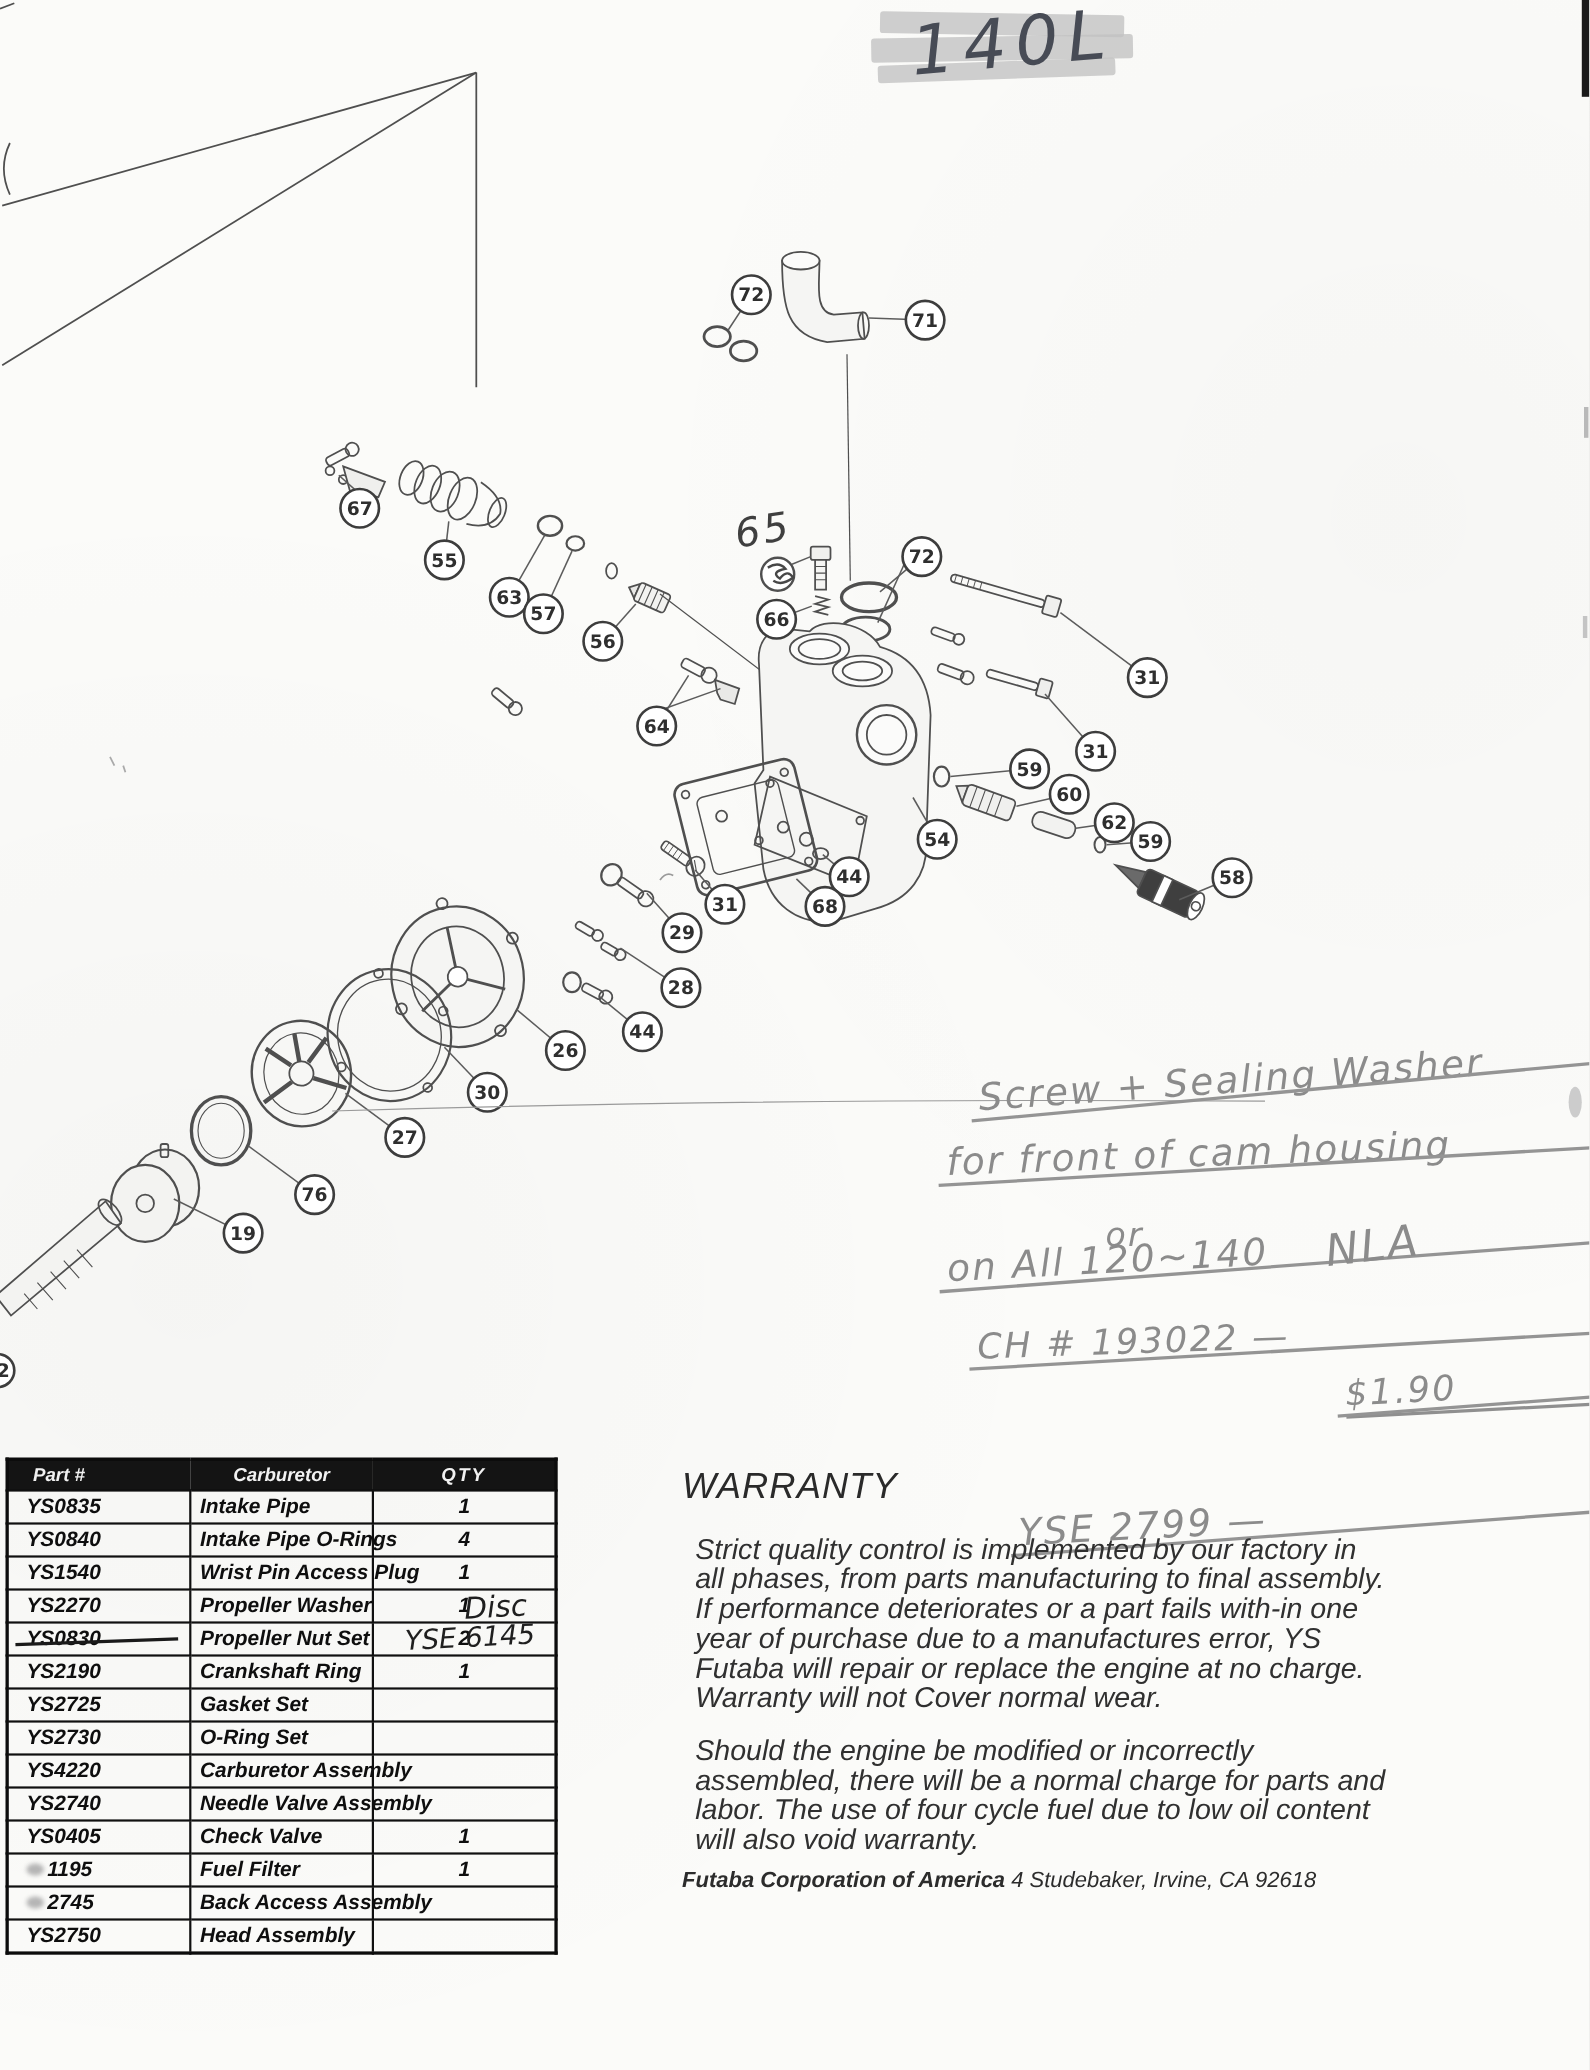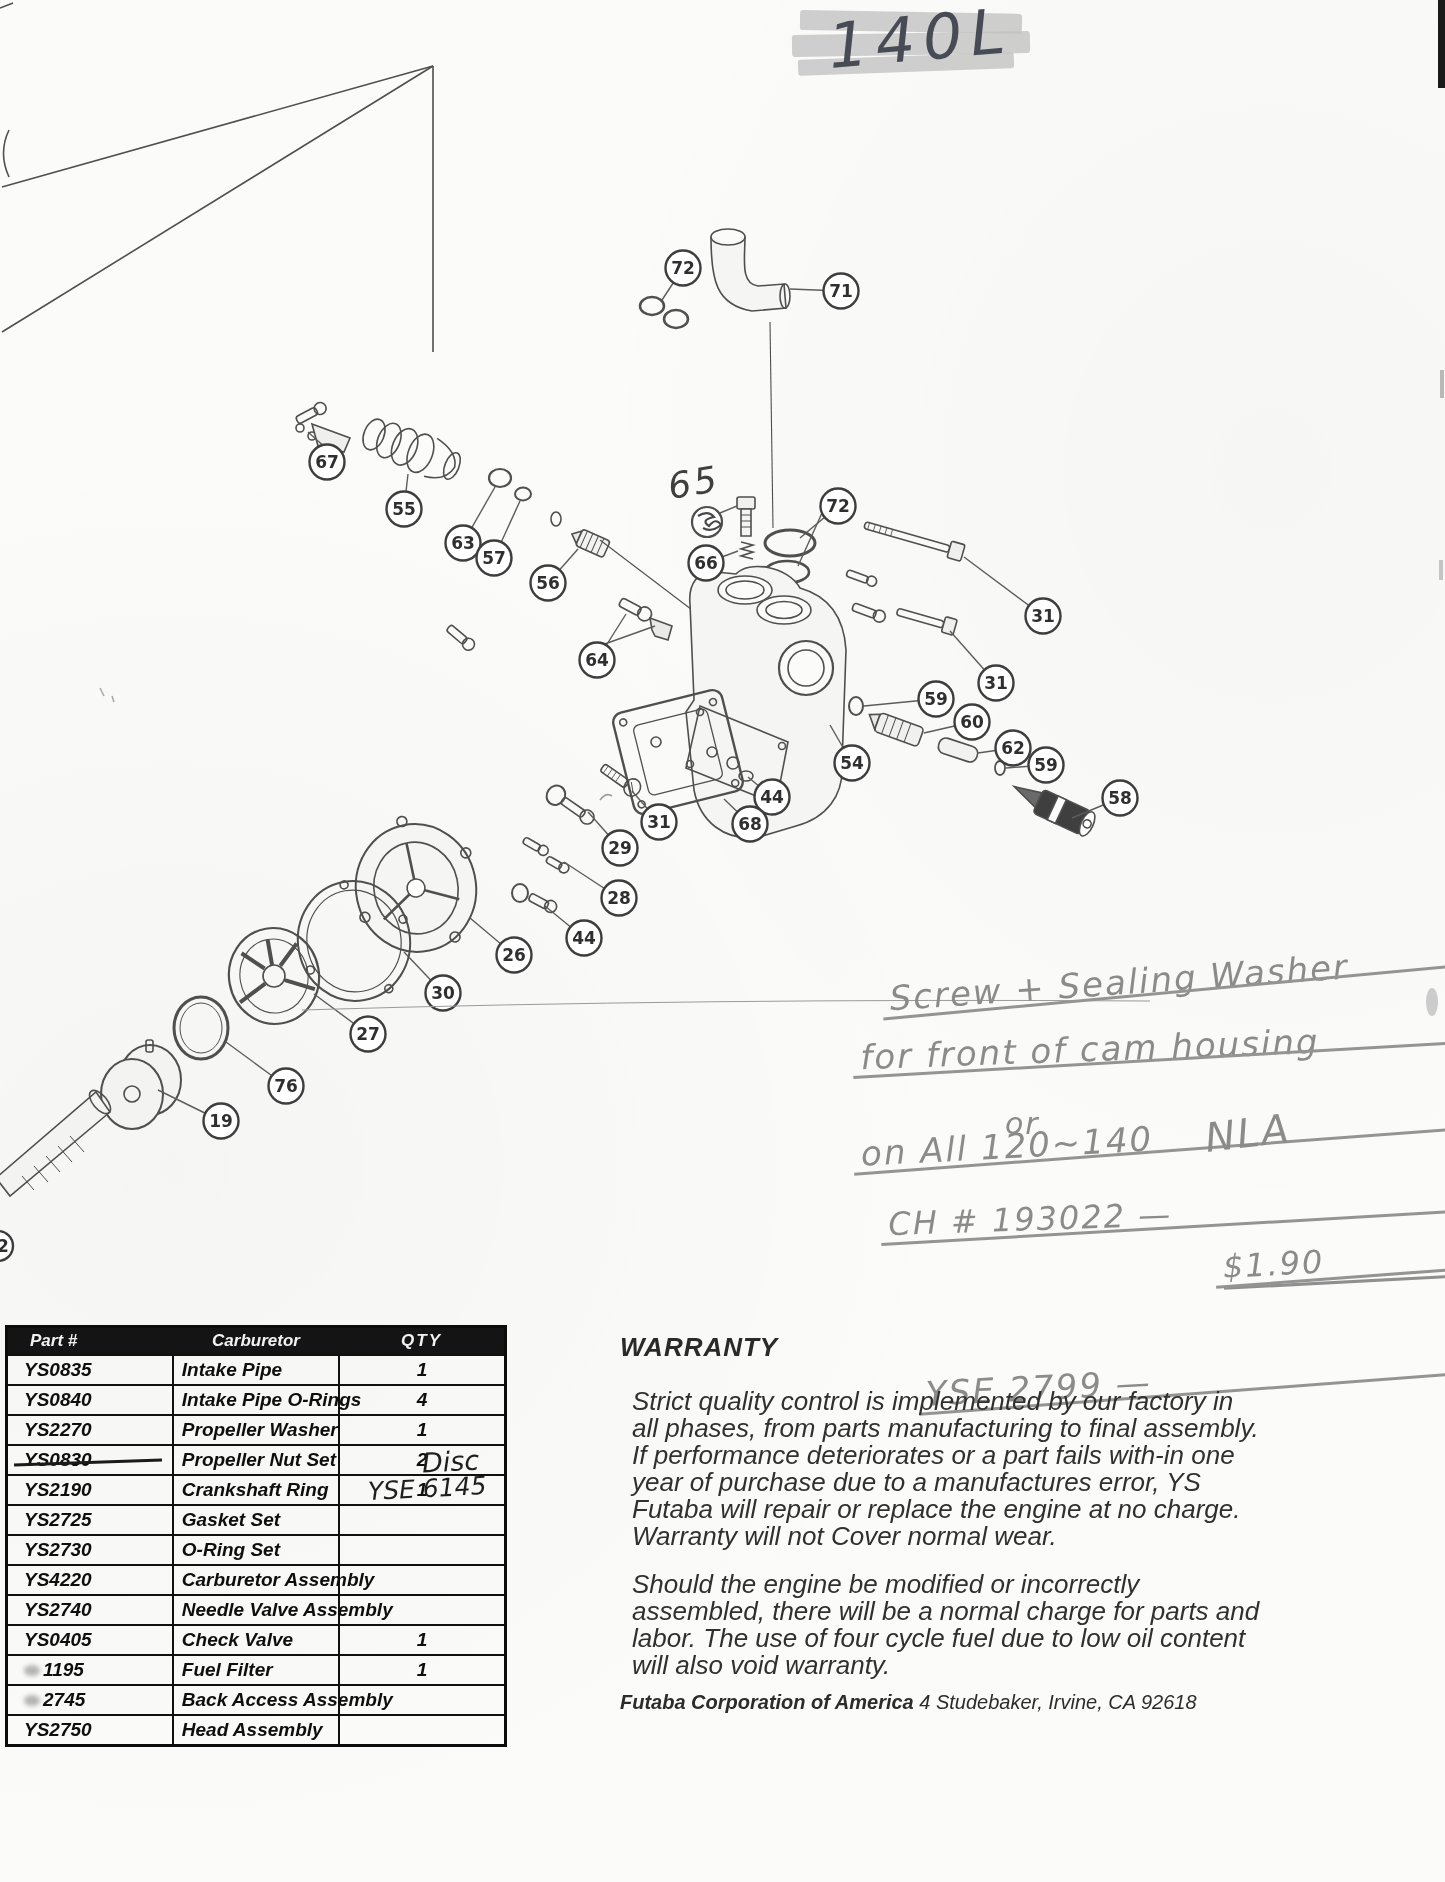--- a/index.html
+++ b/index.html
@@ -34,21 +34,21 @@
   .parts-table td{border:2px solid #101010;height:26px;font-size:19px;overflow:visible;white-space:nowrap;}
   .c-part{padding-left:16px;width:98px;position:relative;}
   .c-desc{padding-left:8px;width:340px;}
   .c-qty{width:64px;text-align:center;}
   .struck::after{content:"";position:absolute;left:6px;right:10px;top:55%;height:3px;
                  background:#1a1a1a;transform:rotate(-2deg);}
   .smudge{display:inline-block;width:16px;height:11px;background:#b5b5b5;border-radius:50%;
           filter:blur(2px);margin-right:3px;vertical-align:middle;}
   
   .warranty{position:absolute;left:620px;top:1332px;width:655px;color:#2e2e2e;}
-  .warranty h1{font-size:26px;font-style:italic;font-weight:bold;margin:0;letter-spacing:1px;color:#2a2a2a;}
+  .warranty h1{font-size:33px;font-style:italic;font-weight:normal;margin:0;letter-spacing:1px;color:#2a2a2a;}
   .warranty p{font-size:26px;font-style:italic;line-height:27px;margin:12px;color:#303030;}
   .w-p1{margin-top:25px !important;}
   .w-p2{margin-top:21px !important;}
   .ys-logo{font-size:58px;font-weight:bold;letter-spacing:0px;color:#2d2d2d;margin-top:24px;}
   .address{font-size:20px;font-style:italic;margin-top:10px;color:#2c2c2c;}
   .address .a-bold{font-weight:bold;}
 </style>
 </head>
 <body>
 
@@ -399,20 +399,25 @@
           <td class="c-part"><span>YS0835</span></td>
           <td class="c-desc">Intake Pipe</td>
           <td class="c-qty">1</td>
         </tr>
         <tr>
           <td class="c-part"><span>YS0840</span></td>
           <td class="c-desc">Intake Pipe O-Rings</td>
           <td class="c-qty">4</td>
         </tr>
         <tr>
+          <td class="c-part"><span>YS1540</span></td>
+          <td class="c-desc">Wrist Pin Access Plug</td>
+          <td class="c-qty">1</td>
+        </tr>
+        <tr>
           <td class="c-part"><span>YS2270</span></td>
           <td class="c-desc">Propeller Washer</td>
           <td class="c-qty">1</td>
         </tr>
         <tr>
           <td class="c-part struck"><span>YS0830</span></td>
           <td class="c-desc">Propeller Nut Set</td>
           <td class="c-qty">2</td>
         </tr>
         <tr>

